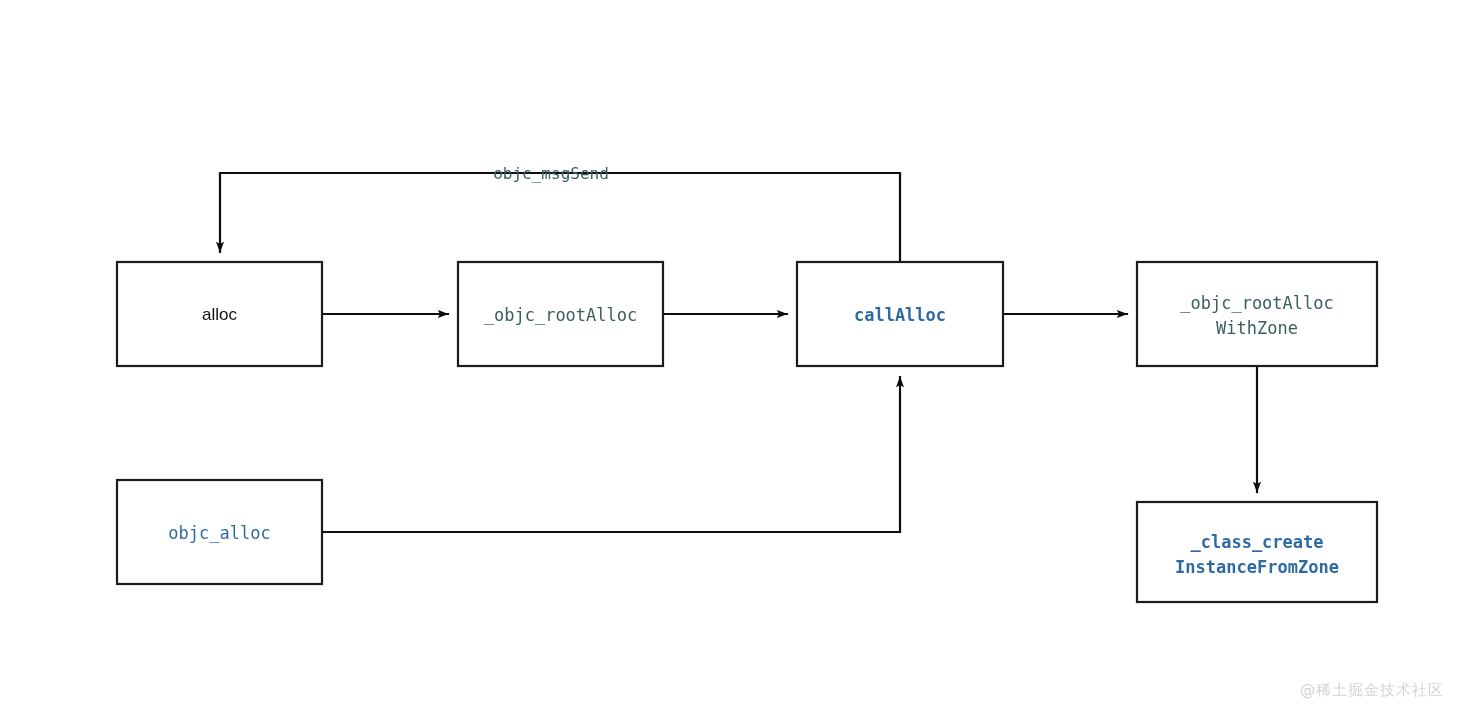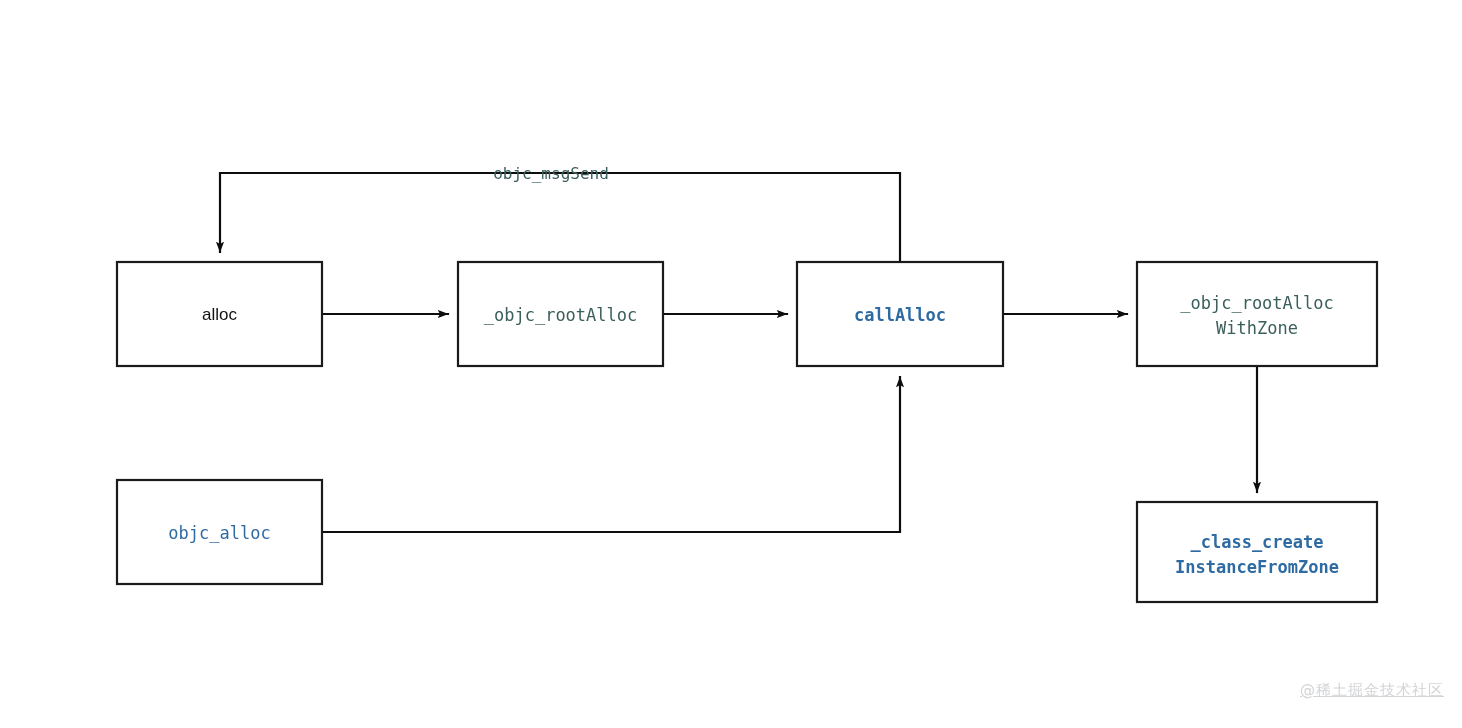--- a/index.html
+++ b/index.html
@@ -60,21 +60,20 @@
   }
   .watermark {
     position: absolute;
     right: 18px;
     bottom: 12px;
     font-family: "DejaVu Sans", sans-serif;
     font-size: 15px;
     color: #d2d4d7;
     letter-spacing: 1px;
     user-select: none;
-    text-decoration: underline;
   }
 </style>
 </head>
 <body>
 
 <div id="canvas">
 
   <svg id="diagram-svg" viewBox="0 0 1462 728">
     <defs>
       <marker id="arrowhead" markerWidth="11" markerHeight="9" refX="10.4" refY="4.5" orient="auto" markerUnits="userSpaceOnUse">

